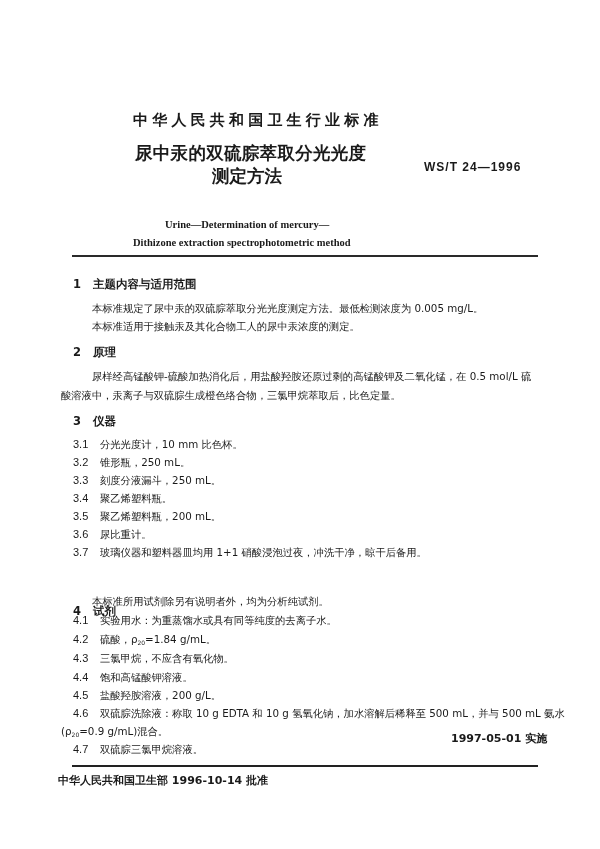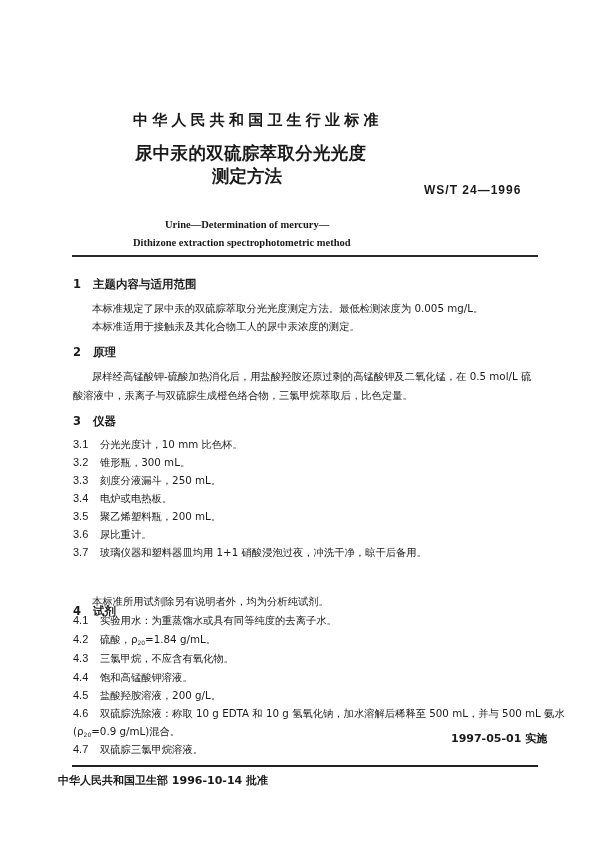--- a/index.html
+++ b/index.html
@@ -5,32 +5,32 @@
   html, body { margin: 0; padding: 0; }
   body {
     width: 600px; height: 849px; background: #ffffff; position: relative;
     overflow: hidden; color: #1a1a1a;
     font-family: "DejaVu Sans", "Liberation Sans", sans-serif;
   }
   .abs { position: absolute; white-space: nowrap; }
   .std-header { left: 133px; top: 99px; font-size: 15px; font-weight: bold; letter-spacing: 4.2px; margin-top: 12px; }
   .title1 { left: 135px; top: 141px; font-size: 17.5px; font-weight: bold; letter-spacing: 0.3px; }
   .title2 { left: 212px; top: 164px; font-size: 17.5px; font-weight: bold; text-align: center; }
-  .std-code { left: 424px; top: 160px; font-size: 12px; font-weight: bold; font-family: "Liberation Sans", sans-serif; letter-spacing: 1px; margin-top: 23px; }
+  .std-code { left: 424px; top: 160px; font-size: 12px; font-weight: bold; font-family: "Liberation Sans", sans-serif; letter-spacing: 1px; }
   .en1 { left: 165px; top: 219px; font-size: 10.5px; font-weight: bold; font-family: "Liberation Serif", serif; }
   .en2 { left: 133px; top: 237px; font-size: 10.5px; font-weight: bold; font-family: "Liberation Serif", serif; }
   .rule-top { left: 72px; top: 255px; width: 466px; height: 2px; background: #2a2a2a; }
   .rule-bottom { left: 72px; top: 765px; width: 466px; height: 1.5px; background: #222; }
   .sec { font-size: 11.5px; font-weight: bold; left: 73px; }
   .sec .num { display: inline-block; width: 20px; }
   .p { font-size: 10.3px; }
   .indent { left: 92px; }
   .item { left: 73px; }
   .item .num { display: inline-block; width: 27px; font-family: "Liberation Sans", sans-serif; font-size: 11px; }
-  .cont { left: 73px; }
+  .cont { left: 61px; }
   .footer-left { left: 58px; top: 773px; font-size: 11px; font-weight: bold; }
   .footer-right { left: 451px; top: 731px; font-size: 11px; font-weight: bold; }
   sub { font-size: 6px; vertical-align: -2px; }
 </style>
 </head>
 <body>
 
 <div>
   <div class="abs std-header">中华人民共和国卫生行业标准</div>
   <div class="abs title1">尿中汞的双硫腙萃取分光光度</div>
@@ -49,23 +49,23 @@
   <div class="abs sec" style="top:345px">
     <span class="num">2</span><span>原理</span>
   </div>
   <div class="abs p indent" style="top:370px">尿样经高锰酸钾-硫酸加热消化后，用盐酸羟胺还原过剩的高锰酸钾及二氧化锰，在 0.5 mol/L 硫</div>
   <div class="abs p cont" style="top:389px">酸溶液中，汞离子与双硫腙生成橙色络合物，三氯甲烷萃取后，比色定量。</div>
 
   <div class="abs sec" style="top:414px">
     <span class="num">3</span><span>仪器</span>
   </div>
   <div class="abs p item" style="top:438px"><span class="num">3.1</span><span>分光光度计，10 mm 比色杯。</span></div>
-  <div class="abs p item" style="top:456px"><span class="num">3.2</span><span>锥形瓶，300 mL。</span></div>
+  <div class="abs p item" style="top:456px"><span class="num">3.2</span><span>锥形瓶，250 mL。</span></div>
   <div class="abs p item" style="top:474px"><span class="num">3.3</span><span>刻度分液漏斗，250 mL。</span></div>
-  <div class="abs p item" style="top:492px"><span class="num">3.4</span><span>电炉或电热板。</span></div>
+  <div class="abs p item" style="top:492px"><span class="num">3.4</span><span>聚乙烯塑料瓶。</span></div>
   <div class="abs p item" style="top:510px"><span class="num">3.5</span><span>聚乙烯塑料瓶，200 mL。</span></div>
   <div class="abs p item" style="top:528px"><span class="num">3.6</span><span>尿比重计。</span></div>
   <div class="abs p item" style="top:546px"><span class="num">3.7</span><span>玻璃仪器和塑料器皿均用 1+1 硝酸浸泡过夜，冲洗干净，晾干后备用。</span></div>
 
   <div class="abs sec" style="top:604px">
     <span class="num">4</span><span>试剂</span>
   </div>
   <div class="abs p indent" style="top:595px">本标准所用试剂除另有说明者外，均为分析纯试剂。</div>
   <div class="abs p item" style="top:614px"><span class="num">4.1</span><span>实验用水：为重蒸馏水或具有同等纯度的去离子水。</span></div>
   <div class="abs p item" style="top:633px"><span class="num">4.2</span><span>硫酸，ρ</span><sub>20</sub><span>=1.84 g/mL。</span></div>

